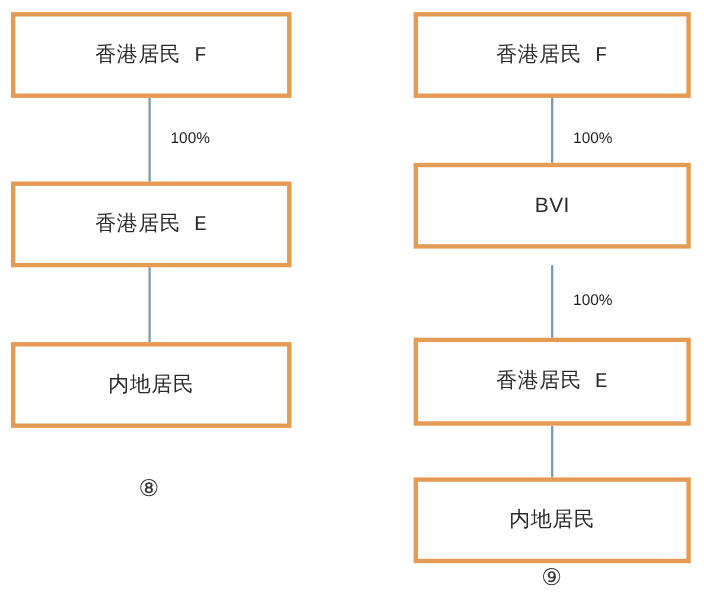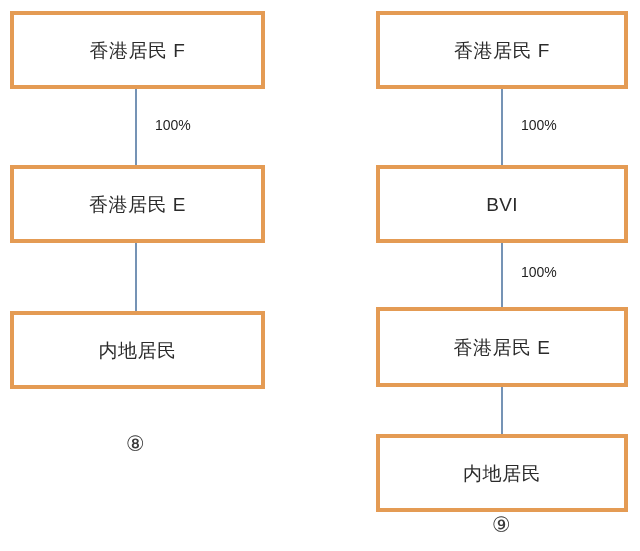--- a/index.html
+++ b/index.html
@@ -28,21 +28,21 @@
     align-items: center;
     justify-content: center;
     z-index: 3;
   }
   .node-label {
     color: #2b2b2b;
     font-size: 19px;
     line-height: 1;
     letter-spacing: 0.5px;
     white-space: nowrap;
-    font-family: Liberation Sans, sans-serif;
+    font-family: Liberation Mono, monospace;
   }
   .node-label.latin {
     font-family: "Liberation Sans", "DejaVu Sans", sans-serif;
     font-size: 19px;
     letter-spacing: 0.3px;
   }
   .connector {
     position: absolute;
     width: 2px;
     background: #7593b5;
@@ -95,21 +95,21 @@
   <div class="connector" style="left:501px; top:87px; height:80px;"></div>
 
   <div class="connector" style="left:501px; top:241px; height:68px;"></div>
 
   <div class="connector" style="left:501px; top:386px; height:50px;"></div>
 
   <div class="node-box" style="left:376px; top:11px; width:252px; height:78px;">
     <span class="node-label">香港居民 F</span>
   </div>
 
-  <div class="node-box" style="left:376px; top:165px; width:252px; height:78px;">
+  <div class="node-box" style="left:376px; top:148px; width:252px; height:78px;">
     <span class="node-label latin">BVI</span>
   </div>
 
   <div class="node-box" style="left:376px; top:307px; width:252px; height:80px;">
     <span class="node-label">香港居民 E</span>
   </div>
 
   <div class="node-box" style="left:376px; top:434px; width:252px; height:78px;">
     <span class="node-label">内地居民</span>
   </div>

